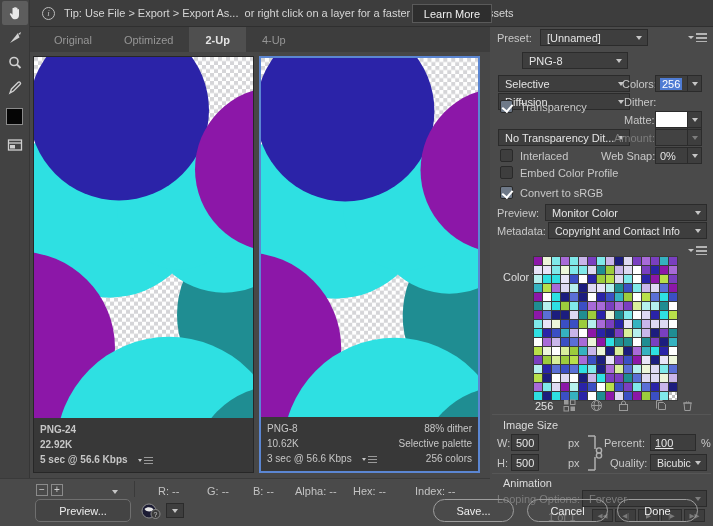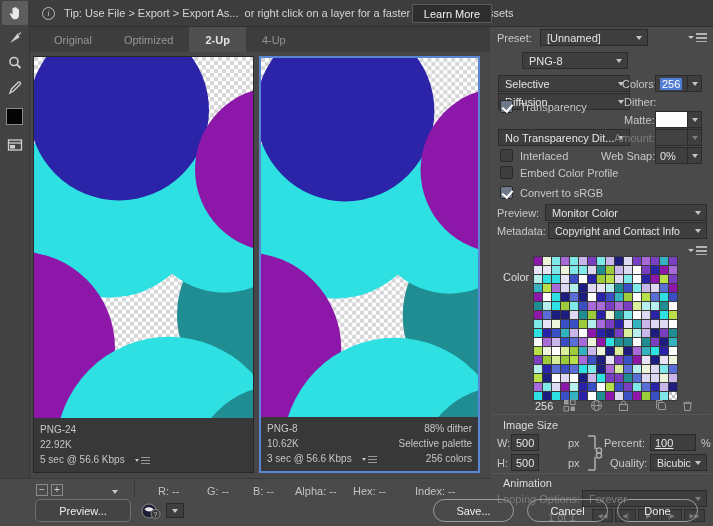--- a/index.html
+++ b/index.html
@@ -17,21 +17,21 @@
   .tool.selected{background:#5d5d5d;}
   .tool svg{display:block;}
   .swatch-black{width:17px;height:17px;background:#050505;border:1px solid #8a8a8a;margin:8px auto 0 auto;}
   
   #tabstrip{left:30px;top:27px;width:460px;height:25px;background:#3d3d3d;display:flex;align-items:stretch;padding-left:8px;}
   .tab{padding:0 16px;display:flex;align-items:center;color:#969696;font-size:11px;}
   .tab.selected{background:#4f4f4f;color:#e4e4e4;font-weight:bold;}
   
   #preview-area{left:30px;top:52px;width:460px;height:426px;background:#474747;}
   .pane{position:absolute;top:4px;width:221px;height:417px;background:#3a3a3a;border:1px solid #272727;}
-  #pane-left{left:3px;}
+  #pane-left{left:3px;font-weight:bold;}
   #pane-right{left:229px;border:2px solid #5b86d2;}
   .art{position:absolute;left:0;top:0;width:100%;height:363px;}
   .pane-info{position:absolute;left:0;bottom:0;width:100%;height:54px;background:#383838;color:#c6c6c6;font-size:10px;padding:4px 6px 0 6px;line-height:15px;}
   .pane-info .col-right{position:absolute;right:6px;top:4px;text-align:right;line-height:15px;}
   .mini-menu{display:inline-flex;align-items:center;gap:2px;margin-left:10px;vertical-align:middle;}
   .mini-menu .lines{width:9px;height:7px;background:repeating-linear-gradient(#9a9a9a 0 1px,transparent 1px 3px);}
   
   .chev{width:0;height:0;border-left:3.5px solid transparent;border-right:3.5px solid transparent;border-top:4px solid #c6c6c6;}
   .dd{position:absolute;height:17px;background:#3e3e3e;border:1px solid #2b2b2b;display:flex;align-items:center;color:#e4e4e4;padding:0 6px;}
   .dd .chev{position:absolute;right:5px;}

